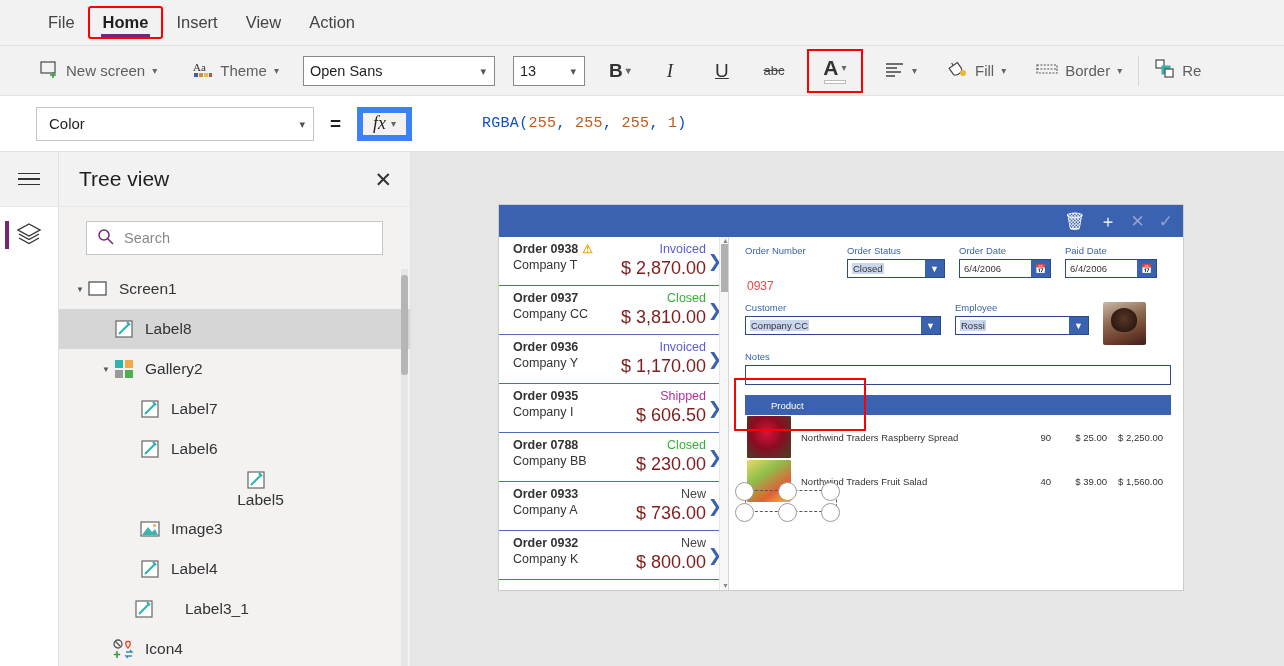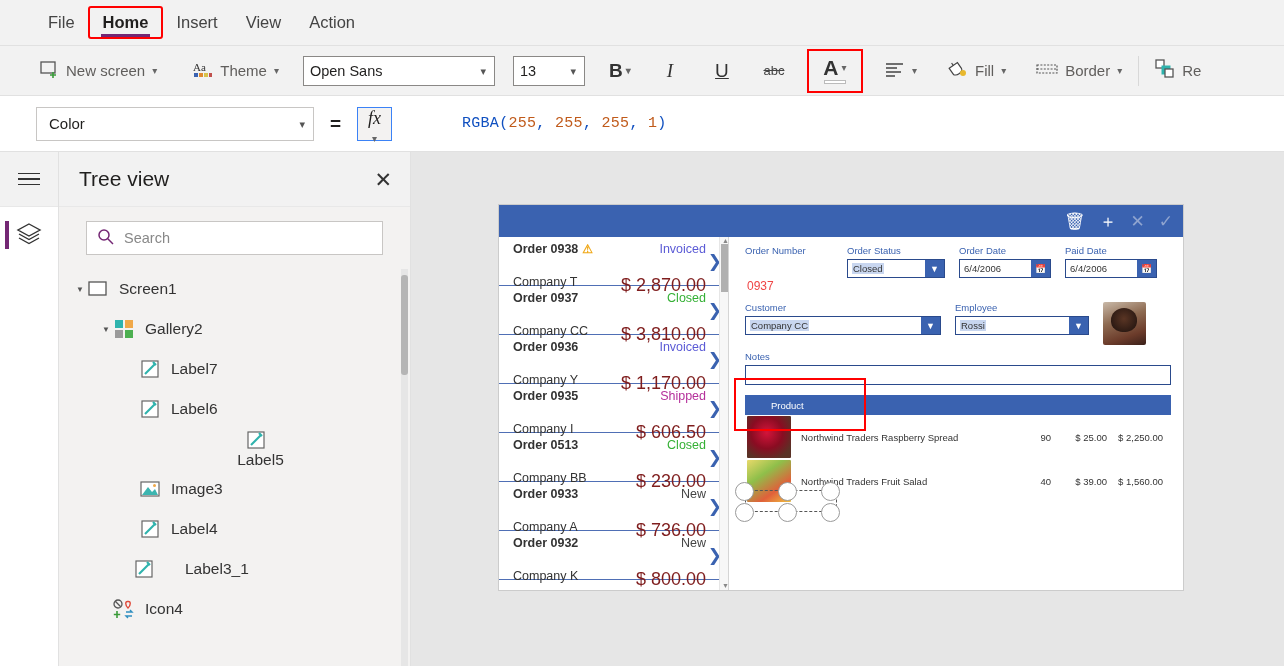--- a/index.html
+++ b/index.html
@@ -86,21 +86,21 @@
   }
   .prop-select {
     width: 278px; height: 34px; border: 1px solid #c8c6c4;
     background: #fff; font-size: 15px; color: #201f1e;
     padding: 0 26px 0 12px; appearance: none; -webkit-appearance: none;
     font-family: "Liberation Sans", sans-serif;
   }
   .eq { font-size: 19px; font-weight: bold; color: #201f1e; margin: 0 16px; }
   .fx-box {
     display: flex; align-items: center; gap: 5px; height: 34px;
-    padding: 0 10px; background: #f3f2f1; border: 1px solid #3b82f6; flex-direction: column;
+    padding: 0 10px; background: #f3f2f1; border: 6px solid #3b82f6;
   }
   .fx { font-size: 18px; font-style: italic; font-family: "Liberation Serif", serif; color: #201f1e; }
   .formula-text {
     margin-left: 14px; font-family: "Liberation Mono", monospace;
     font-size: 15px; letter-spacing: 0.3px; white-space: pre;
   }
   .f-fn { color: #1050c0; }
   .f-num { color: #c05a1a; }
   .f-punct { color: #1050c0; }
 
@@ -206,21 +206,21 @@
     height: 49px; padding: 5px 22px 5px 14px;
     border-bottom: 1.5px solid #4f6fb5; position: relative;
   }
   .order-l1 { display: flex; justify-content: space-between; align-items: center; }
   .order-num {
     font-size: 12.5px; font-weight: bold; color: #333;
     display: flex; align-items: center; gap: 4px;
   }
   .warn { color: #f0a818; font-size: 12px; }
   .order-status { font-size: 12.5px; }
-  .order-l2 { display: flex; justify-content: space-between; margin-top: 19px; }
+  .order-l2 { display: flex; justify-content: space-between; margin-top: 2px; }
   .order-co { font-size: 12.5px; color: #333; }
   .order-amt { font-size: 18px; color: #7f1d1d; }
   .chev-r {
     position: absolute; right: 6px; top: 50%; transform: translateY(-50%);
     color: #3a62b0; font-size: 17px; font-weight: 300;
   }
   .gal-scroll {
     position: absolute; right: 0; top: 0; width: 9px; height: 100%;
     background: #f7f7f7; border-left: 1px solid #e6e6e6;
   }
@@ -492,20 +492,31 @@
       <div id="tree-rows">
           <div class="tree-row" style="padding-left: 14px;">
             <span class="tree-arrow">▼</span>
             <span class="tree-icon">
               <svg width="20" height="18" viewBox="0 0 20 18">
                 <rect x="1" y="2" width="17" height="13" fill="#fff" stroke="#555" stroke-width="1.3"></rect>
               </svg>
             </span>
             <span>Screen1</span>
           </div>
+          <div class="tree-row selected" style="padding-left: 40px;">
+            <span class="tree-arrow"></span>
+            <span class="tree-icon">
+              <svg width="20" height="20" viewBox="0 0 20 20">
+                <rect x="2" y="2" width="16" height="16" fill="#fff" stroke="#666" stroke-width="1.2"></rect>
+                <path d="M5 15 L15 5" stroke="#2fb3ad" stroke-width="2.2"></path>
+                <path d="M13 3 l3 3" stroke="#2fb3ad" stroke-width="2.2"></path>
+              </svg>
+            </span>
+            <span>Label8</span>
+          </div>
           <div class="tree-row" style="padding-left: 40px;">
             <span class="tree-arrow">▼</span>
             <span class="tree-icon">
               <svg width="20" height="20" viewBox="0 0 20 20">
                 <rect x="1" y="1" width="8" height="8" fill="#2fb3ad"></rect>
                 <rect x="11" y="1" width="8" height="8" fill="#f0a848"></rect>
                 <rect x="1" y="11" width="8" height="8" fill="#9a9a9a"></rect>
                 <rect x="11" y="11" width="8" height="8" fill="#4caf50"></rect>
               </svg>
             </span>
@@ -649,21 +660,21 @@
                   <span class="order-status" style="color:#b5309b">Shipped</span>
                 </div>
                 <div class="order-l2">
                   <span class="order-co">Company I</span>
                   <span class="order-amt">$ 606.50</span>
                 </div>
                 <span class="chev-r">❯</span>
               </div>
               <div class="order-row">
                 <div class="order-l1">
-                  <span class="order-num">Order 0513</span>
+                  <span class="order-num">Order 0788</span>
                   <span class="order-status" style="color:#35b035">Closed</span>
                 </div>
                 <div class="order-l2">
                   <span class="order-co">Company BB</span>
                   <span class="order-amt">$ 230.00</span>
                 </div>
                 <span class="chev-r">❯</span>
               </div>
               <div class="order-row">
                 <div class="order-l1">

